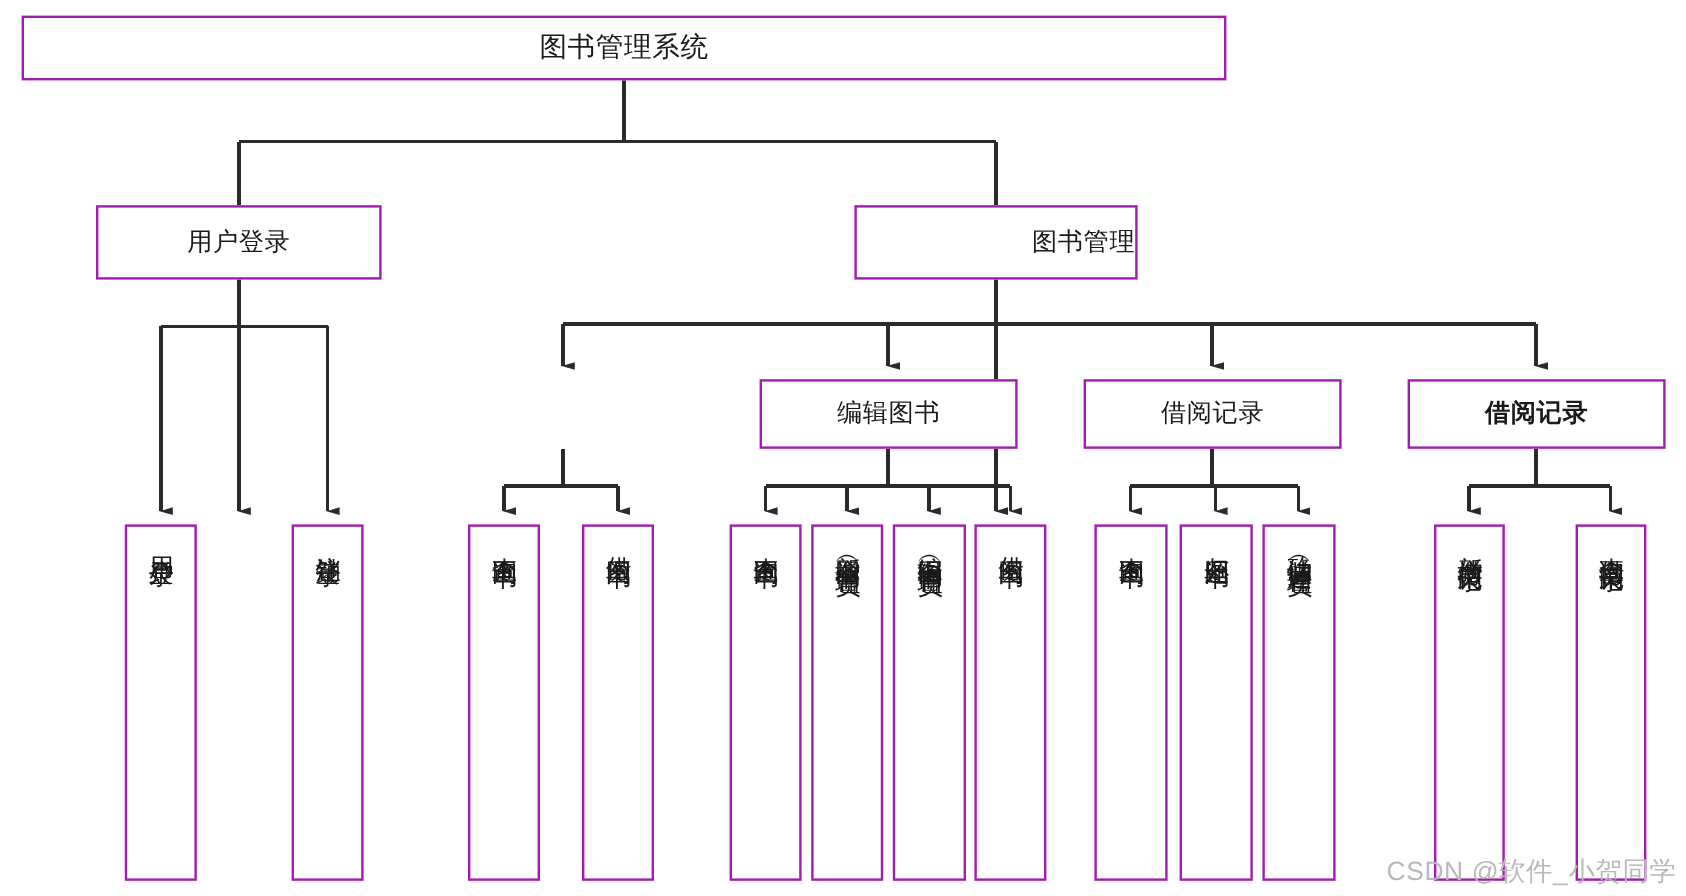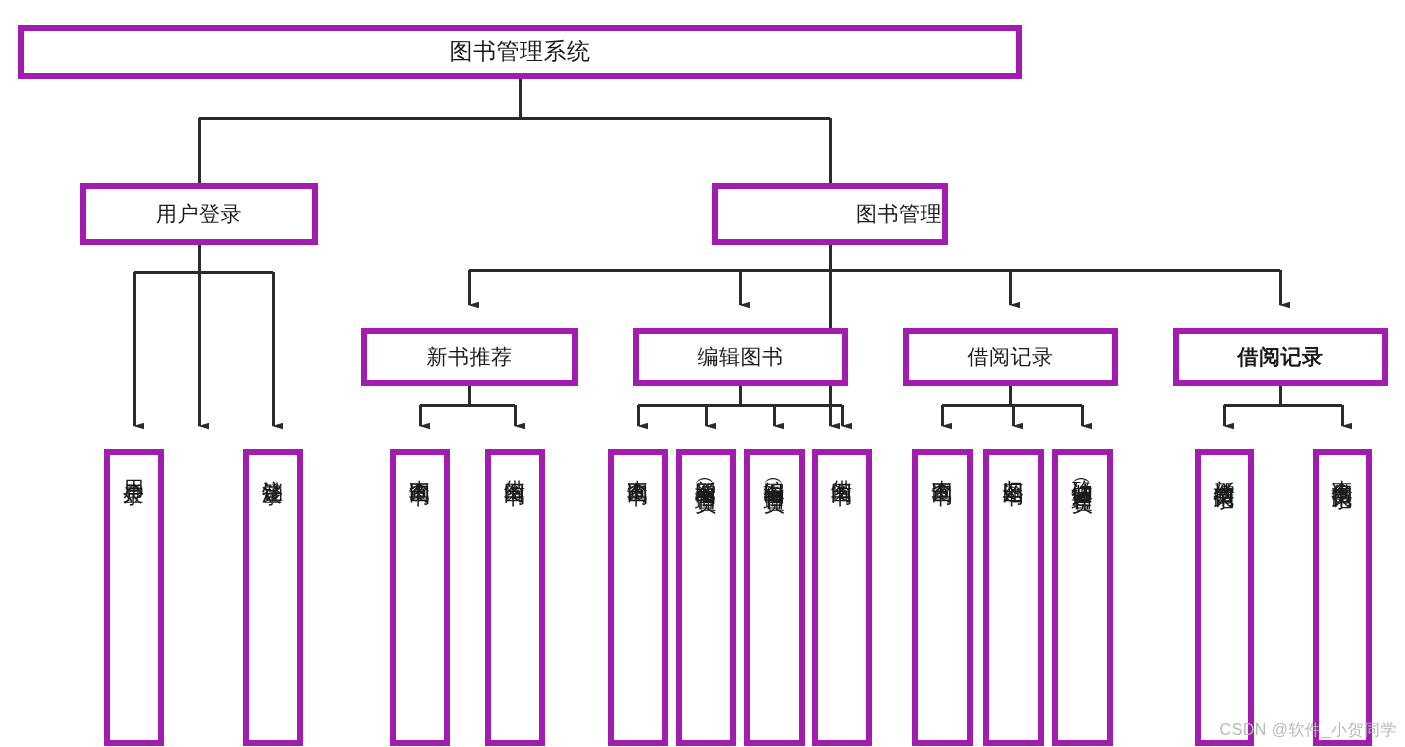--- a/index.html
+++ b/index.html
@@ -20,29 +20,28 @@
   #edges {
     position: absolute;
     left: 0;
     top: 0;
     width: 1405px;
     height: 747px;
   }
   .node {
     position: absolute;
     box-sizing: border-box;
-    border: 6px solid #a21caf;
+    border: 2px solid #a21caf;
     background: #ffffff;
     color: #1a1a1a;
     display: flex;
     align-items: center;
     justify-content: center;
     text-align: center;
     z-index: 2;
-    margin-top: 12px;
   }
   .node.h {
     font-size: 21px;
     letter-spacing: 0.5px;
     line-height: 1.2;
   }
   .node.h.title {
     font-size: 23px;
   }
   
@@ -57,21 +56,21 @@
     text-orientation: upright;
     letter-spacing: 2px;
     line-height: 1;
     white-space: nowrap;
     display: block;
   }
   .watermark {
     position: absolute;
     right: 8px;
     bottom: 6px;
-    font-size: 16px;
+    font-size: 22px;
     color: #b9b9b9;
     z-index: 3;
     white-space: nowrap;
     letter-spacing: 0.5px;
     margin-left: 24px;
   }
 </style>
 </head>
 <body>
 
@@ -131,23 +130,20 @@
     <span>图书管理系统</span>
   </div>
 
   <div class="node h" style="left:80px; top:171px; width:238px; height:62px;">
     <span>用户登录</span>
   </div>
   <div class="node h" style="left:712px; top:171px; width:236px; height:62px;justify-content:flex-end;">
     <span>图书管理</span>
   </div>
 
-  <div class="node h" style="left:361px; top:316px; width:217px; height:58px;">
-    <span>新书推荐</span>
-  </div>
   <div class="node h" style="left:633px; top:316px; width:215px; height:58px;">
     <span>编辑图书</span>
   </div>
   <div class="node h" style="left:903px; top:316px; width:215px; height:58px;">
     <span>借阅记录</span>
   </div>
   <div class="node h" style="left:1173px; top:316px; width:215px; height:58px;font-weight:bold;">
     <span>借阅记录</span>
   </div>
 

